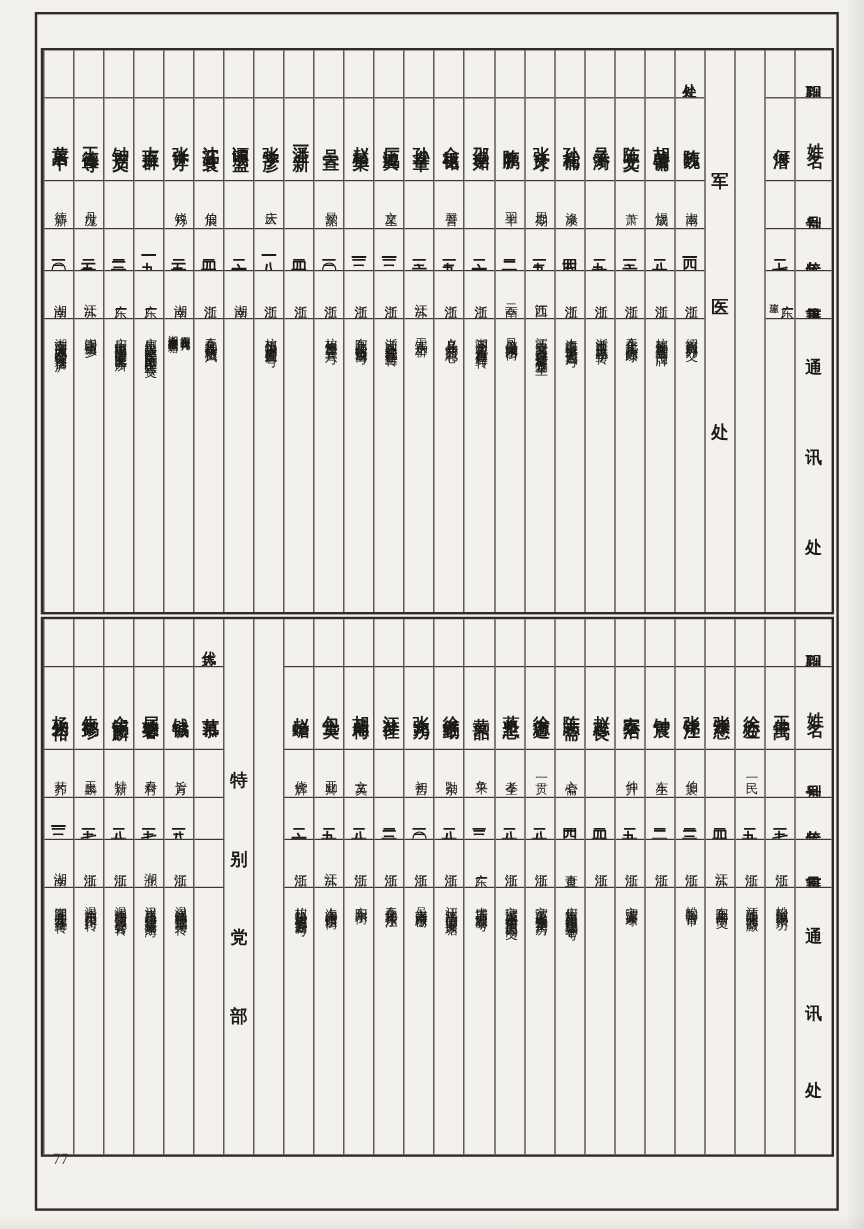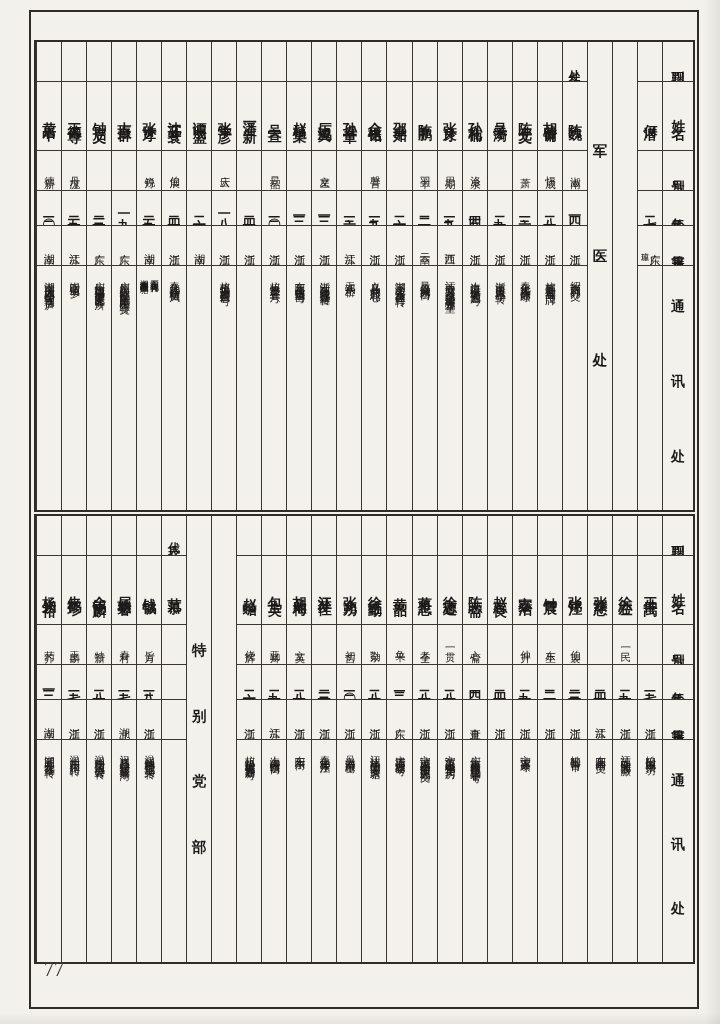--- a/index.html
+++ b/index.html
@@ -46,21 +46,21 @@
   .h-alias{font-size:13px;}
   .h-age{font-size:13px;}
   .h-origin{font-size:13px;}
   .char-stack{display:flex;flex-direction:column;justify-content:space-between;align-items:center;
     height:100%;box-sizing:border-box;}
   .hdr-addr-stack{padding:32px 0 44px;font-size:14px;font-weight:700;}
   .section-col .char-stack{font-size:14.5px;font-weight:700;width:100%;}
   .sec-pad-top{padding:100px 0 140px;}
   .sec-pad-bottom{padding:125px 0 105px;}
   .section-col,.empty-col{border-left:1px solid #3a3632;}
-  .page-number{position:absolute;left:44px;top:958px;font-size:20px;color:#3a3733;
+  .page-number{position:absolute;left:44px;top:958px;font-size:13px;color:#3a3733;
     font-family:"Liberation Serif","DejaVu Serif",serif;}
   .handwritten-tick{position:absolute;left:93px;top:42px;width:2px;height:17px;
     background:#5a564f;transform:rotate(22deg);border-radius:1px;}
 </style>
 </head>
 <body>
 
 <div class="scan-edge-right"></div>
 <div class="scan-edge-bottom"></div>
 <div class="outer-border"></div>

